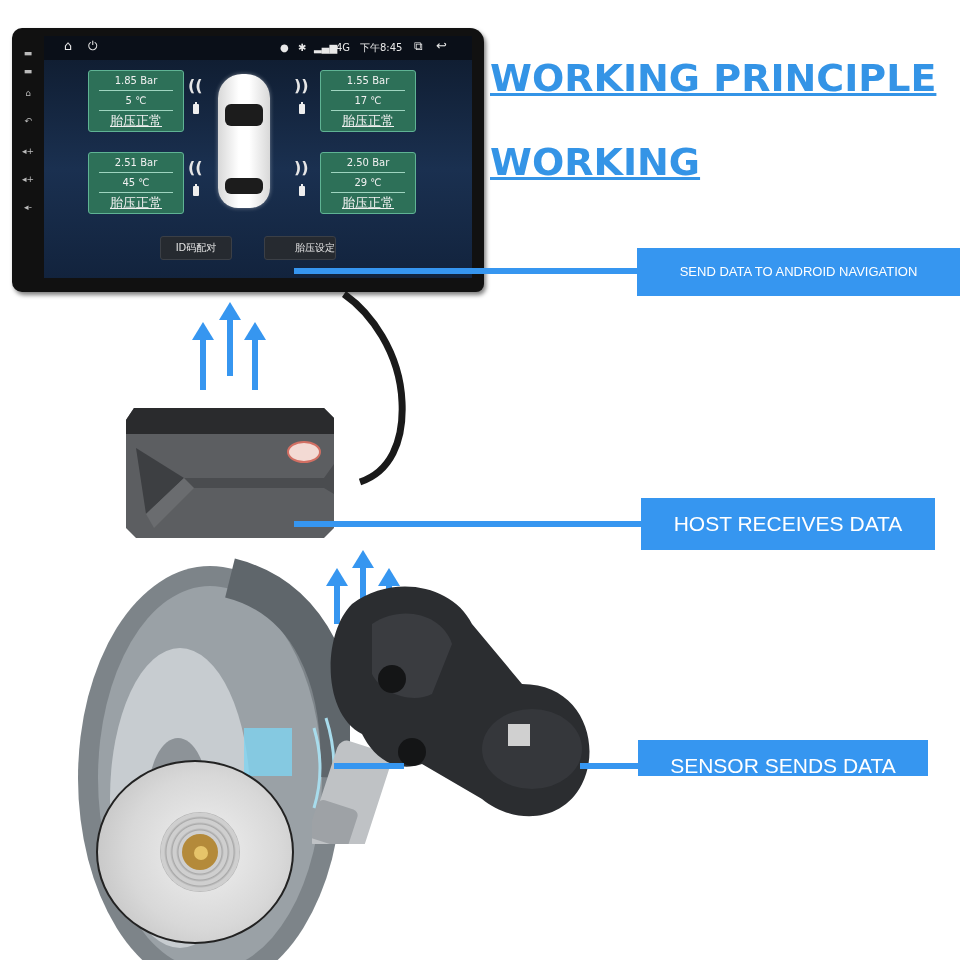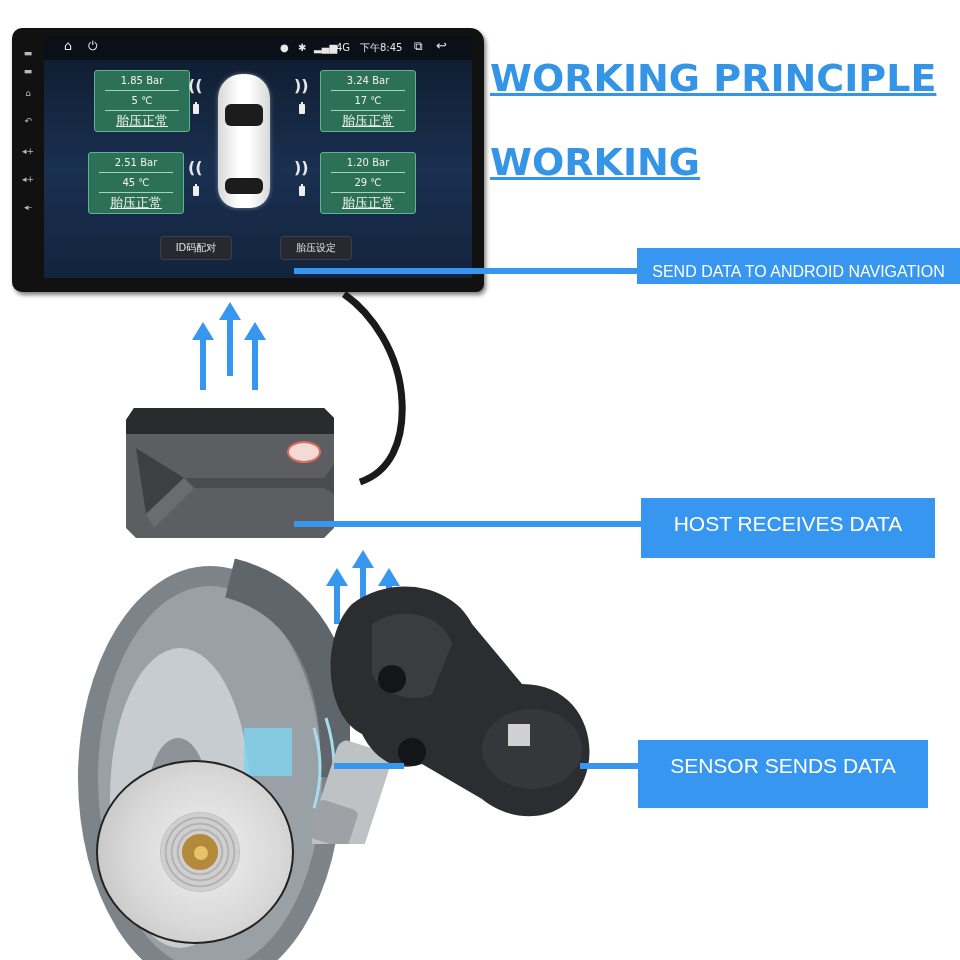--- a/index.html
+++ b/index.html
@@ -70,81 +70,81 @@
     <span class="status-item" style="left:44px;font-size:12px;top:2px;">⏻</span>
     <span class="status-item" style="left:236px;">●</span>
     <span class="status-item" style="left:254px;">✱</span>
     <span class="status-item" style="left:270px;">▂▄▆</span>
     <span class="status-item" style="left:292px;">4G</span>
     <span class="status-item" style="left:316px;">下午8:45</span>
     <span class="status-item" style="left:370px;font-size:12px;top:2px;">⧉</span>
     <span class="status-item" style="left:392px;font-size:13px;top:2px;">↩</span>
   </div>
 
-  <div class="tire-card" style="left:50px;top:34px;">
+  <div class="tire-card" style="left:44px;top:34px;">
     <div class="row">1.85 Bar</div>
     <div class="row">5 ℃</div>
     <div class="row">胎压正常</div>
   </div>
   <div class="tire-card" style="left:276px;top:34px;">
-    <div class="row">3.24 Bar</div>
+    <div class="row">1.55 Bar</div>
     <div class="row">17 ℃</div>
     <div class="row">胎压正常</div>
   </div>
   <div class="tire-card" style="left:44px;top:116px;">
     <div class="row">2.51 Bar</div>
     <div class="row">45 ℃</div>
     <div class="row">胎压正常</div>
   </div>
   <div class="tire-card" style="left:276px;top:116px;">
-    <div class="row">1.20 Bar</div>
+    <div class="row">2.50 Bar</div>
     <div class="row">29 ℃</div>
     <div class="row">胎压正常</div>
   </div>
 
   <span class="wave" style="left:144px;top:40px;">((</span>
   <span class="battery" style="left:149px;top:68px;"></span>
   <span class="wave" style="left:250px;top:40px;">))</span>
   <span class="battery" style="left:255px;top:68px;"></span>
   <span class="wave" style="left:144px;top:122px;">((</span>
   <span class="battery" style="left:149px;top:150px;"></span>
   <span class="wave" style="left:250px;top:122px;">))</span>
   <span class="battery" style="left:255px;top:150px;"></span>
 
   <div class="car">
     <div class="ws" style="top:30px;height:22px;"></div>
     <div class="ws" style="top:104px;height:16px;"></div>
   </div>
 
   <div class="screen-btn" style="left:116px;width:70px;">ID码配对</div>
-  <div class="screen-btn" style="left:236px;width:70px;">胎压设定</div>
+  <div class="screen-btn" style="left:220px;width:70px;text-align:right;">胎压设定</div>
 </div>
 
 <div class="connector" style="left:294px;top:268px;width:346px;"></div>
-<div class="label-box" style="left:637px;top:248px;width:323px;height:36px;line-height:48px;font-size:16px;">SEND DATA TO ANDROID NAVIGATION</div>
+<div class="label-box" style="left:637px;top:248px;width:323px;height:48px;line-height:48px;font-size:13px;">SEND DATA TO ANDROID NAVIGATION</div>
 
 <svg class="abs cable" viewBox="0 0 80 200">
   <path d="M4 2 C 30 20, 60 60, 62 110 C 64 150, 50 180, 20 190" stroke="#1a1a1a" stroke-width="7" fill="none"></path>
 </svg>
 
 <div class="arrow" style="left:200px;top:338px;height:52px;"></div>
 <div class="arrow" style="left:227px;top:318px;height:58px;"></div>
 <div class="arrow" style="left:252px;top:338px;height:52px;"></div>
 
 <svg class="abs host" viewBox="0 0 212 138">
   <polygon points="10,4 200,4 210,14 210,124 200,134 12,134 2,124 2,16" fill="#5c5e61"></polygon>
   <polygon points="10,4 200,4 210,14 210,30 2,30 2,16" fill="#2a2b2d"></polygon>
   <polygon points="12,44 60,74 22,110" fill="#3d3f42"></polygon>
   <polygon points="60,74 200,74 210,60 210,90 200,84 64,84" fill="#4a4c4f"></polygon>
   <polygon points="60,74 22,110 30,124 70,84" fill="#6a6c6f"></polygon>
   <ellipse cx="180" cy="48" rx="16" ry="10" fill="#f3dad4" stroke="#d26f63" stroke-width="2"></ellipse>
 </svg>
 
 <div class="connector" style="left:294px;top:521px;width:348px;"></div>
-<div class="label-box" style="left:641px;top:498px;width:294px;height:60px;line-height:52px;font-size:21px;">HOST RECEIVES DATA</div>
+<div class="label-box" style="left:641px;top:498px;width:294px;height:52px;line-height:52px;font-size:21px;">HOST RECEIVES DATA</div>
 
 <div class="arrow" style="left:334px;top:584px;height:40px;"></div>
 <div class="arrow" style="left:360px;top:566px;height:50px;"></div>
 <div class="arrow" style="left:386px;top:584px;height:40px;"></div>
 
 <svg class="abs tire-wrap" viewBox="0 0 290 402">
   <ellipse cx="150" cy="220" rx="132" ry="212" fill="#7d8489"></ellipse>
   <ellipse cx="150" cy="220" rx="112" ry="192" fill="#9aa1a6"></ellipse>
   <ellipse cx="120" cy="240" rx="70" ry="150" fill="#c7ccd0"></ellipse>
   <ellipse cx="118" cy="240" rx="30" ry="60" fill="#8d9398"></ellipse>
@@ -166,13 +166,13 @@
   <path d="M 40 30 C 80 0, 140 10, 160 50 L 210 110 C 270 110, 290 170, 270 210 C 250 250, 200 250, 170 225 L 110 190 C 80 200, 60 180, 50 160 C 10 140, 10 60, 40 30 Z" fill="#2b2d30"></path>
   <path d="M 60 50 C 90 30, 130 40, 140 70 L 120 120 C 100 130, 70 120, 60 100 Z" fill="#3a3c40"></path>
   <circle cx="80" cy="105" r="14" fill="#141516"></circle>
   <circle cx="100" cy="178" r="14" fill="#141516"></circle>
   <ellipse cx="220" cy="175" rx="50" ry="40" fill="#35373b"></ellipse>
   <rect x="196" y="150" width="22" height="22" fill="#d0d0d0"></rect>
 </svg>
 
 <div class="connector" style="left:334px;top:763px;width:70px;"></div>
 <div class="connector" style="left:580px;top:763px;width:60px;"></div>
-<div class="label-box" style="left:638px;top:740px;width:290px;height:68px;line-height:52px;font-size:21px;">SENSOR SENDS DATA</div>
+<div class="label-box" style="left:638px;top:740px;width:290px;height:36px;line-height:52px;font-size:21px;">SENSOR SENDS DATA</div>
 
 </body></html>

